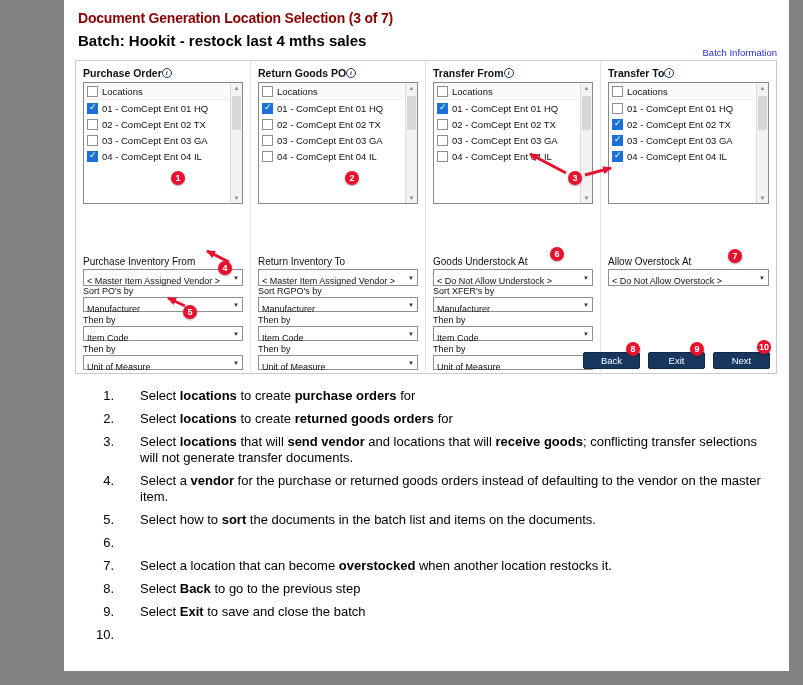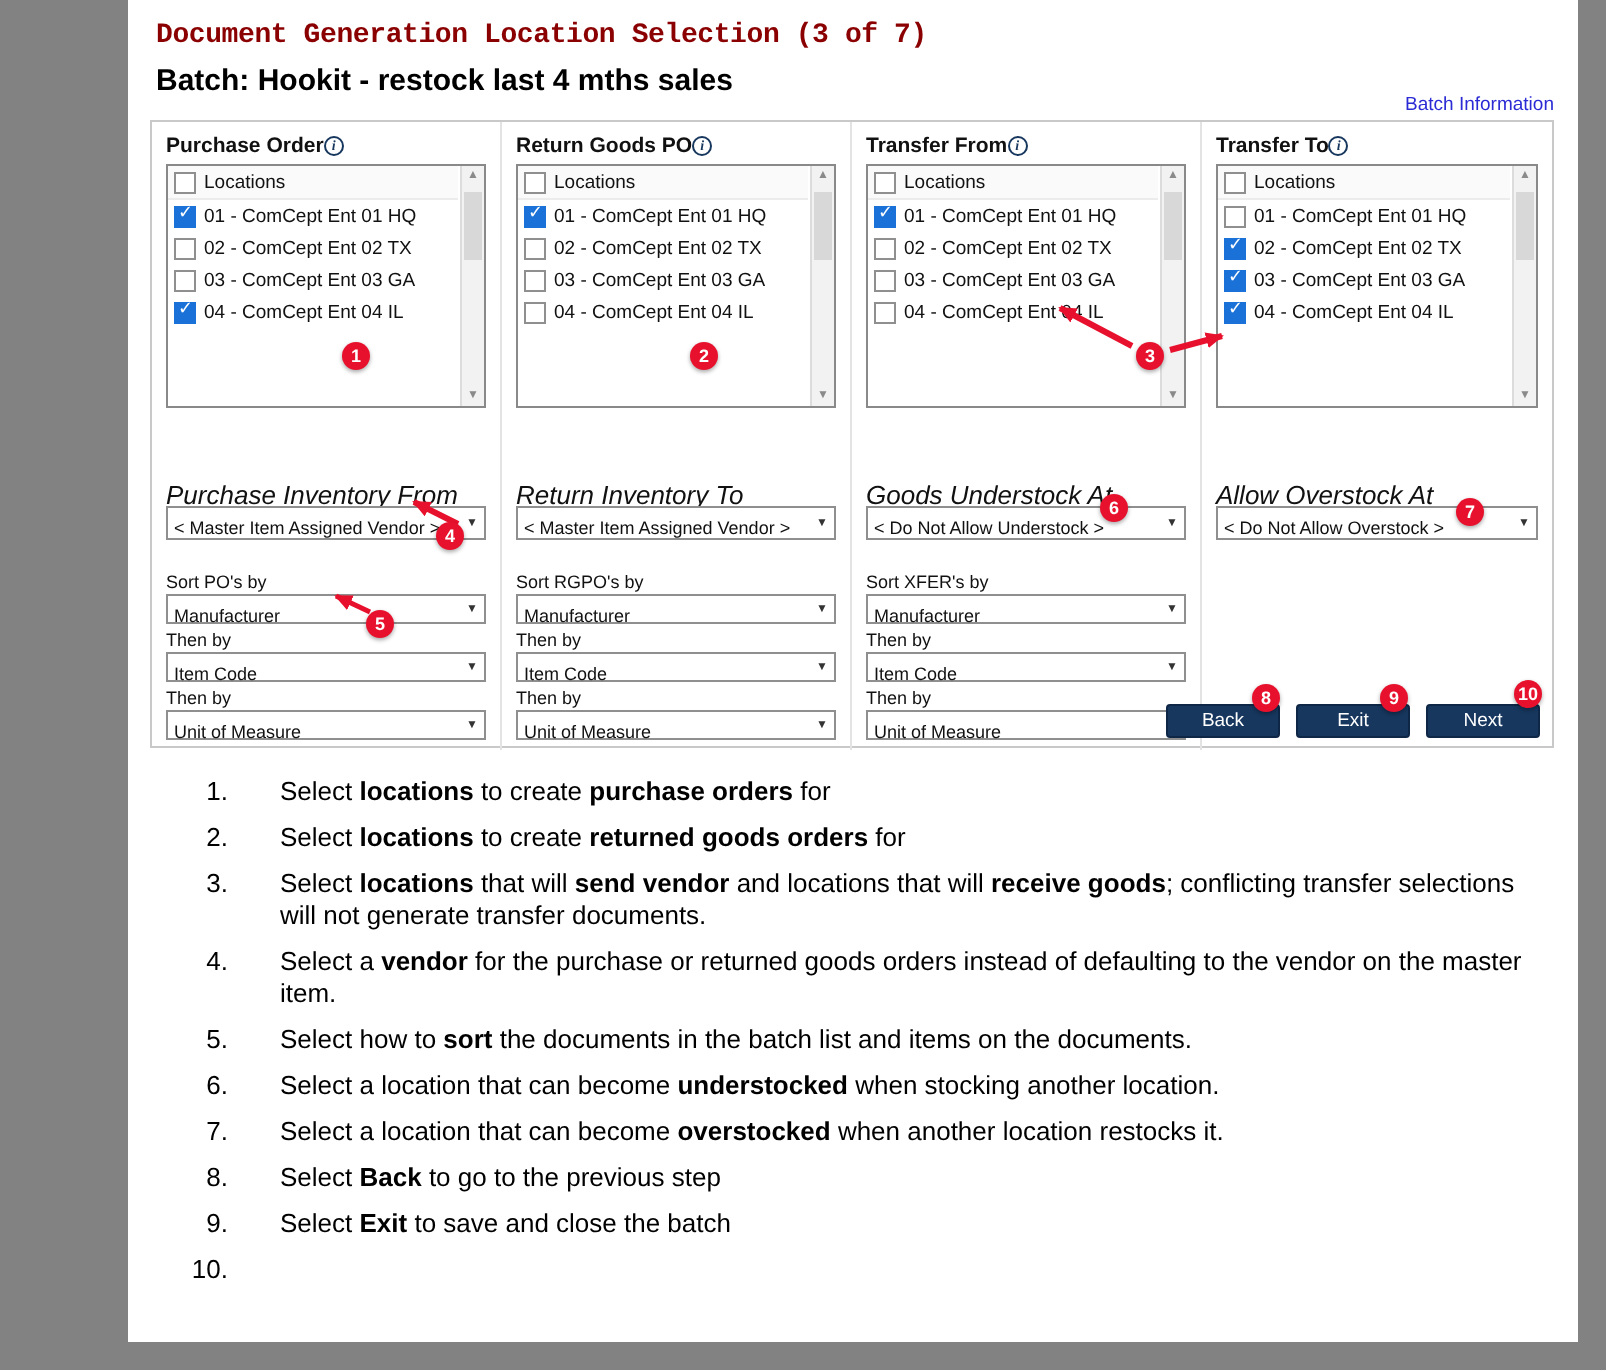--- a/index.html
+++ b/index.html
@@ -2,21 +2,21 @@
 <html style="--title-maroon: #8b0000; --link-blue: #2b2bd5; --callout-red: #e8112d; --button-navy: #17375e; --checkbox-blue: #1a72d8;"><head>
 <meta charset="utf-8">
 <style>
   * { margin:0; padding:0; box-sizing:border-box; }
   html,body { width:803px; height:685px; overflow:hidden; }
   body { background:#828282; font-family:"Liberation Sans", sans-serif; position:relative; }
 
   .page { position:absolute; left:64px; top:0; width:725px; height:671px; background:#ffffff; }
 
   .title { position:absolute; left:14px; top:10px; font-size:14px; font-weight:bold;
-           color:var(--title-maroon,#8b0000); letter-spacing:-0.2px;font-family:Liberation Mono, monospace; }
+           color:var(--title-maroon,#8b0000); letter-spacing:-0.2px; }
   .batch-title { position:absolute; left:14px; top:32px; font-size:15px; font-weight:bold; color:#000; }
   .batch-info-link { position:absolute; right:12px; top:47px; font-size:9.5px;
            color:var(--link-blue,#2b2bd5); text-decoration:none; cursor:pointer; }
 
   .panel { position:absolute; left:11px; top:60px; width:702px; height:314px;
            border:1px solid #c9c9c9; background:#fff; }
   .columns { display:grid; grid-template-columns:repeat(4,1fr); height:100%; }
   .column { padding:5px 7px; border-right:1px solid #e3e3e3; position:relative; }
   .column:last-child { border-right:none; }
 
@@ -34,29 +34,29 @@
 
   .list-header { display:flex; align-items:center; gap:4px; height:17px; padding:0 3px;
                  background:#fafafa; border-bottom:1px solid #ececec; }
   .list-item { display:flex; align-items:center; gap:4px; height:16px; padding:0 3px;text-align:center; }
   .list-label { font-size:9.5px; color:#111; white-space:nowrap; }
   .checkbox { width:11px; height:11px; border:1px solid #8f8f8f; background:#fff; flex:none; position:relative; }
   .checkbox.checked { background:var(--checkbox-blue,#1a72d8); border-color:var(--checkbox-blue,#1a72d8); }
   .checkbox.checked::after { content:"✓"; font-family:"DejaVu Sans",sans-serif; color:#fff; font-size:9px;
                              position:absolute; left:1px; top:-1.5px; }
 
-  .field-label { font-size:13px; color:#111; margin-top:36px; height:11px; white-space:nowrap;font-style:italic; }
+  .field-label { font-size:10px; color:#111; margin-top:52px; height:11px; white-space:nowrap; }
   .selwrap { position:relative; margin-top:2px; height:17px; border:1px solid #8f8f8f; background:#fff; }
   .selwrap::after { content:"▼"; position:absolute; right:3px; top:5px; font-size:6px; color:#333; pointer-events:none; }
   .selwrap select { appearance:none; -webkit-appearance:none; width:100%; height:100%; border:none; outline:none;
                     background:transparent; font-size:9px; font-family:inherit; color:#111; padding:0 14px 0 3px; }
   .selwrap.small { height:15px; margin-top:1px; }
   .selwrap.small::after { top:4px; }
 
-  .sort-section { margin-top:16px; }
+  .sort-section { }
   .sort-label, .thenby { font-size:9px; color:#111; height:10px; }
   .thenby { margin-top:3px; }
 
   .buttons-row { position:absolute; right:6px; bottom:4px; display:flex; gap:8px; }
   .nav-button { width:57px; height:17px; background:var(--button-navy,#17375e); color:#fff; font-size:9.5px;
                 font-family:inherit; border:1px solid #0f2747; border-radius:2px; display:flex;
                 align-items:center; justify-content:center; cursor:pointer; }
 
   .arrows { position:absolute; left:0; top:0; pointer-events:none; z-index:5; }
   .callout { position:absolute; width:14px; height:14px; border-radius:50%; background:var(--callout-red,#e8112d);
@@ -329,21 +329,20 @@
       <div class="instr-row">
         <div class="instr-num">4.</div>
         <div class="instr-text"><span>Select a </span><b>vendor</b><span> for the purchase or returned goods orders instead of defaulting to the vendor on the master item.</span></div>
       </div>
       <div class="instr-row">
         <div class="instr-num">5.</div>
         <div class="instr-text"><span>Select how to </span><b>sort</b><span> the documents in the batch list and items on the documents.</span></div>
       </div>
       <div class="instr-row">
         <div class="instr-num">6.</div>
-        <div class="instr-text"><span>Select a location that can become </span><b>understocked</b><span> when stocking another location.</span></div>
       </div>
       <div class="instr-row">
         <div class="instr-num">7.</div>
         <div class="instr-text"><span>Select a location that can become </span><b>overstocked</b><span> when another location restocks it.</span></div>
       </div>
       <div class="instr-row">
         <div class="instr-num">8.</div>
         <div class="instr-text"><span>Select </span><b>Back</b><span> to go to the previous step</span></div>
       </div>
       <div class="instr-row">

